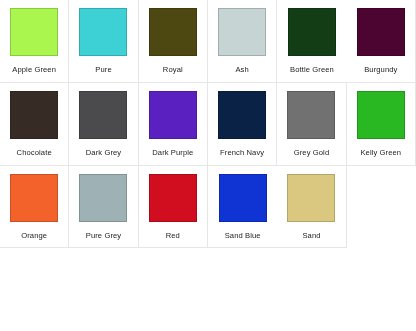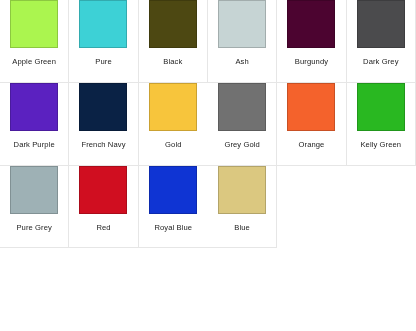--- a/index.html
+++ b/index.html
@@ -29,20 +29,21 @@
   
   .swatch-cell {
     position: relative;
     box-sizing: border-box;
     border-right: 1px solid #e6e6e6;
     border-bottom: 1px solid #e6e6e6;
     display: flex;
     flex-direction: column;
     align-items: center;
     justify-content: flex-start;
+    padding-top: 8px;
     background: #ffffff;
   }
   .swatch-cell.empty {
     border-right: none;
     border-bottom: none;
   }
   .swatch-cell.last-col {
     border-right: none;
   }
 
@@ -74,70 +75,74 @@
     <div class="swatch-cell">
       <div class="swatch-chip" style="background-color: rgb(171, 245, 79);"></div>
       <div class="swatch-label">Apple Green</div>
     </div>
     <div class="swatch-cell">
       <div class="swatch-chip" style="background-color: rgb(61, 209, 214);"></div>
       <div class="swatch-label">Pure</div>
     </div>
     <div class="swatch-cell">
       <div class="swatch-chip" style="background-color: rgb(77, 72, 18);"></div>
-      <div class="swatch-label">Black</div>
+      <div class="swatch-label">Royal</div>
     </div>
     <div class="swatch-cell">
       <div class="swatch-chip" style="background-color: rgb(198, 212, 212);"></div>
       <div class="swatch-label">Ash</div>
     </div>
+    <div class="swatch-cell last-col">
+      <div class="swatch-chip" style="background-color: rgb(19, 62, 21);"></div>
+      <div class="swatch-label">Bottle Green</div>
+    </div>
     <div class="swatch-cell">
       <div class="swatch-chip" style="background-color: rgb(76, 4, 48);"></div>
       <div class="swatch-label">Burgundy</div>
+    </div>
+    <div class="swatch-cell">
+      <div class="swatch-chip" style="background-color: rgb(55, 43, 38);"></div>
+      <div class="swatch-label">Chocolate</div>
     </div>
     <div class="swatch-cell">
       <div class="swatch-chip" style="background-color: rgb(75, 75, 77);"></div>
       <div class="swatch-label">Dark Grey</div>
     </div>
     <div class="swatch-cell">
       <div class="swatch-chip" style="background-color: rgb(91, 33, 192);"></div>
       <div class="swatch-label">Dark Purple</div>
     </div>
     <div class="swatch-cell">
       <div class="swatch-chip" style="background-color: rgb(10, 34, 69);"></div>
       <div class="swatch-label">French Navy</div>
     </div>
-    <div class="swatch-cell last-col">
-      <div class="swatch-chip" style="background-color: rgb(247, 197, 60);"></div>
-      <div class="swatch-label">Gold</div>
-    </div>
     <div class="swatch-cell">
       <div class="swatch-chip" style="background-color: rgb(113, 113, 113);"></div>
       <div class="swatch-label">Grey Gold</div>
     </div>
     <div class="swatch-cell">
+      <div class="swatch-chip" style="background-color: rgb(41, 184, 33);"></div>
+      <div class="swatch-label">Kelly Green</div>
+    </div>
+    <div class="swatch-cell">
       <div class="swatch-chip" style="background-color: rgb(244, 98, 44);"></div>
       <div class="swatch-label">Orange</div>
-    </div>
-    <div class="swatch-cell">
-      <div class="swatch-chip" style="background-color: rgb(41, 184, 33);"></div>
-      <div class="swatch-label">Kelly Green</div>
     </div>
     <div class="swatch-cell">
       <div class="swatch-chip" style="background-color: rgb(158, 177, 181);"></div>
       <div class="swatch-label">Pure Grey</div>
     </div>
     <div class="swatch-cell">
       <div class="swatch-chip" style="background-color: rgb(208, 14, 32);"></div>
       <div class="swatch-label">Red</div>
     </div>
     <div class="swatch-cell last-col">
       <div class="swatch-chip" style="background-color: rgb(15, 52, 211);"></div>
-      <div class="swatch-label">Royal Blue</div>
+      <div class="swatch-label">Sand Blue</div>
     </div>
     <div class="swatch-cell">
       <div class="swatch-chip" style="background-color: rgb(219, 200, 128);"></div>
-      <div class="swatch-label">Blue</div>
+      <div class="swatch-label">Sand</div>
     </div>
     <div class="swatch-cell empty"></div>
     <div class="swatch-cell empty"></div>
     <div class="swatch-cell empty"></div>
   </div>
 
 </body></html>

